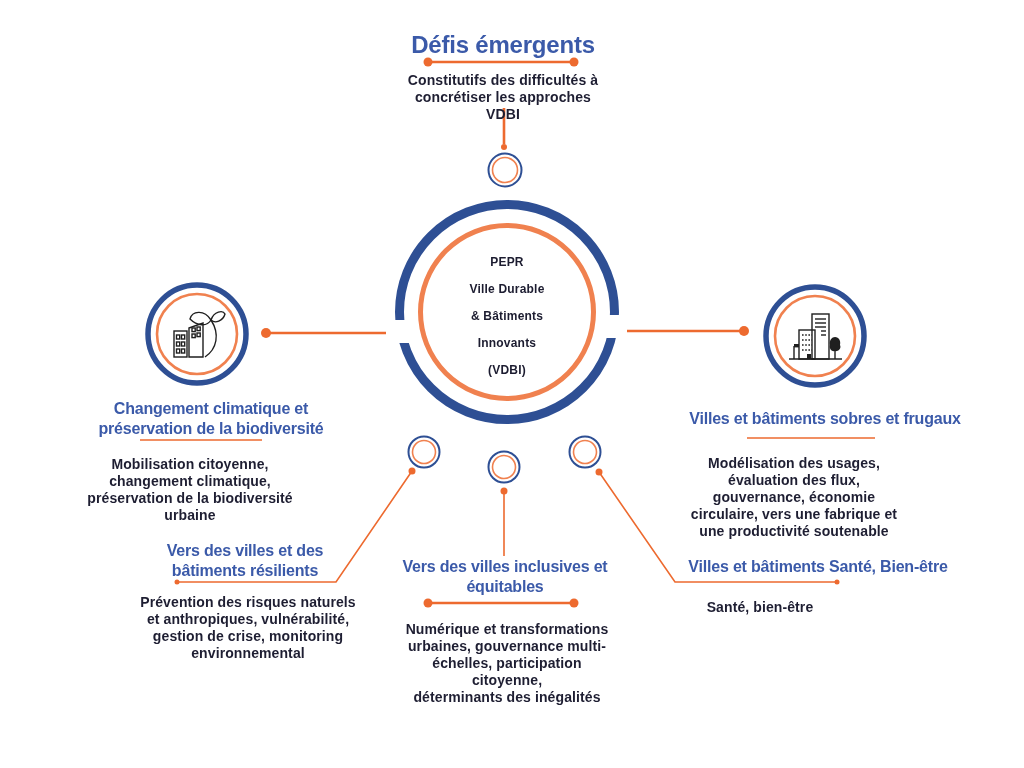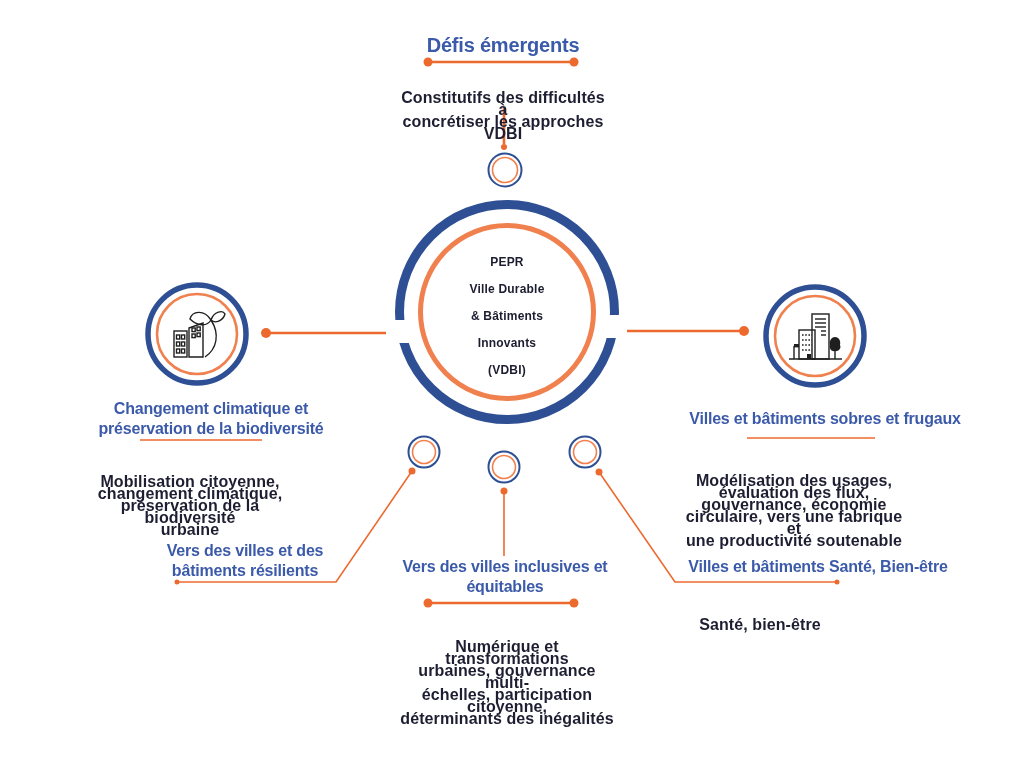--- a/index.html
+++ b/index.html
@@ -19,23 +19,23 @@
   .layer{position:absolute;left:0;top:0;}
   .blue-ring{fill:none;stroke:var(--ring-blue);}
   .orange-ring{fill:none;stroke:var(--salmon-orange);}
   .oline{fill:none;stroke:var(--accent-orange);}
   .odot{fill:var(--accent-orange);stroke:none;}
   .gap{fill:#ffffff;stroke:none;}
   .txt{position:absolute;text-align:center;white-space:pre-line;font-weight:700;}
   .node-title{
     color:var(--heading-blue);font-size:16px;line-height:19.5px;letter-spacing:-0.2px;
   }
-  .top-title{font-size:20px;line-height:22px;}
+  .top-title{font-size:24px;line-height:22px;}
   .node-body{
-    color:var(--body-text);font-size:16px;line-height:12px;letter-spacing:0.1px;margin-top:20px;
+    color:var(--body-text);font-size:14px;line-height:17px;letter-spacing:0.1px;
   }
   .center-text{
     color:var(--center-text);font-size:12px;line-height:27px;letter-spacing:0.2px;
   }
   .icon-box{position:absolute;}
   .icon-box svg{display:block;}
   .ink{stroke:var(--icon-ink);fill:none;stroke-width:1.4;}
   .ink-fill{fill:var(--icon-ink);stroke:none;}
 </style>
 </head>
@@ -159,20 +159,24 @@
   </div>
   <div class="txt node-title" style="left:665px;top:409px;width:320px;">Villes et bâtiments sobres et frugaux</div>
   <div class="txt node-body" style="left:684px;top:455px;width:220px;">Modélisation des usages,
 évaluation des flux,
 gouvernance, économie
 circulaire, vers une fabrique et
 une productivité soutenable</div>
 
   <div class="txt node-title" style="left:125px;top:541px;width:240px;">Vers des villes et des
 bâtiments résilients</div>
+  <div class="txt node-body" style="left:138px;top:594px;width:220px;">Prévention des risques naturels
+et anthropiques, vulnérabilité,
+gestion de crise, monitoring
+environnemental</div>
 
   <div class="txt node-title" style="left:385px;top:557px;width:240px;">Vers des villes inclusives et
 équitables</div>
   <div class="txt node-body" style="left:397px;top:621px;width:220px;">Numérique et transformations
 urbaines, gouvernance multi-
 échelles, participation citoyenne,
 déterminants des inégalités</div>
 
   <div class="txt node-title" style="left:658px;top:557px;width:320px;">Villes et bâtiments Santé, Bien-être</div>
   <div class="txt node-body" style="left:685px;top:599px;width:150px;">Santé, bien-être</div>

